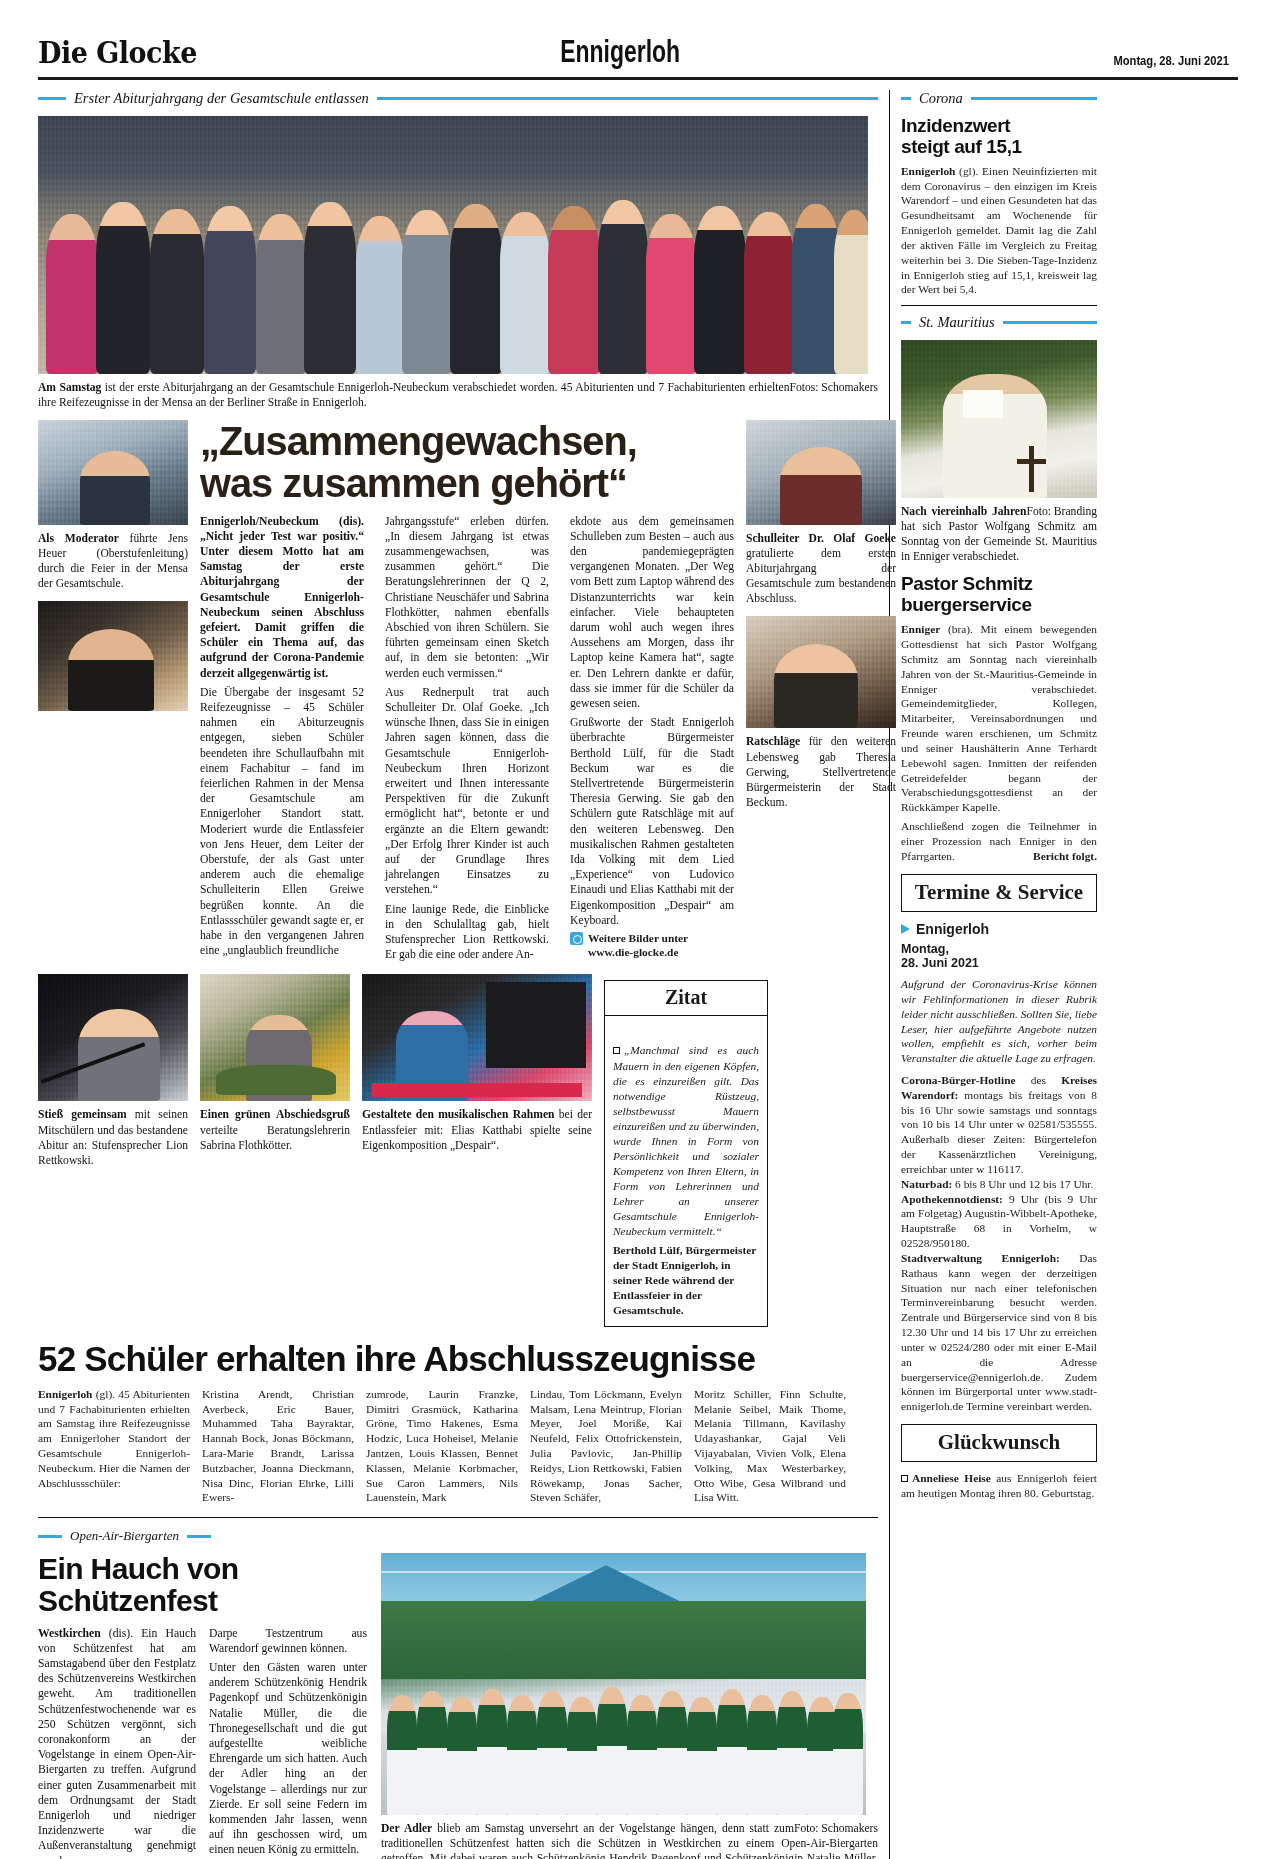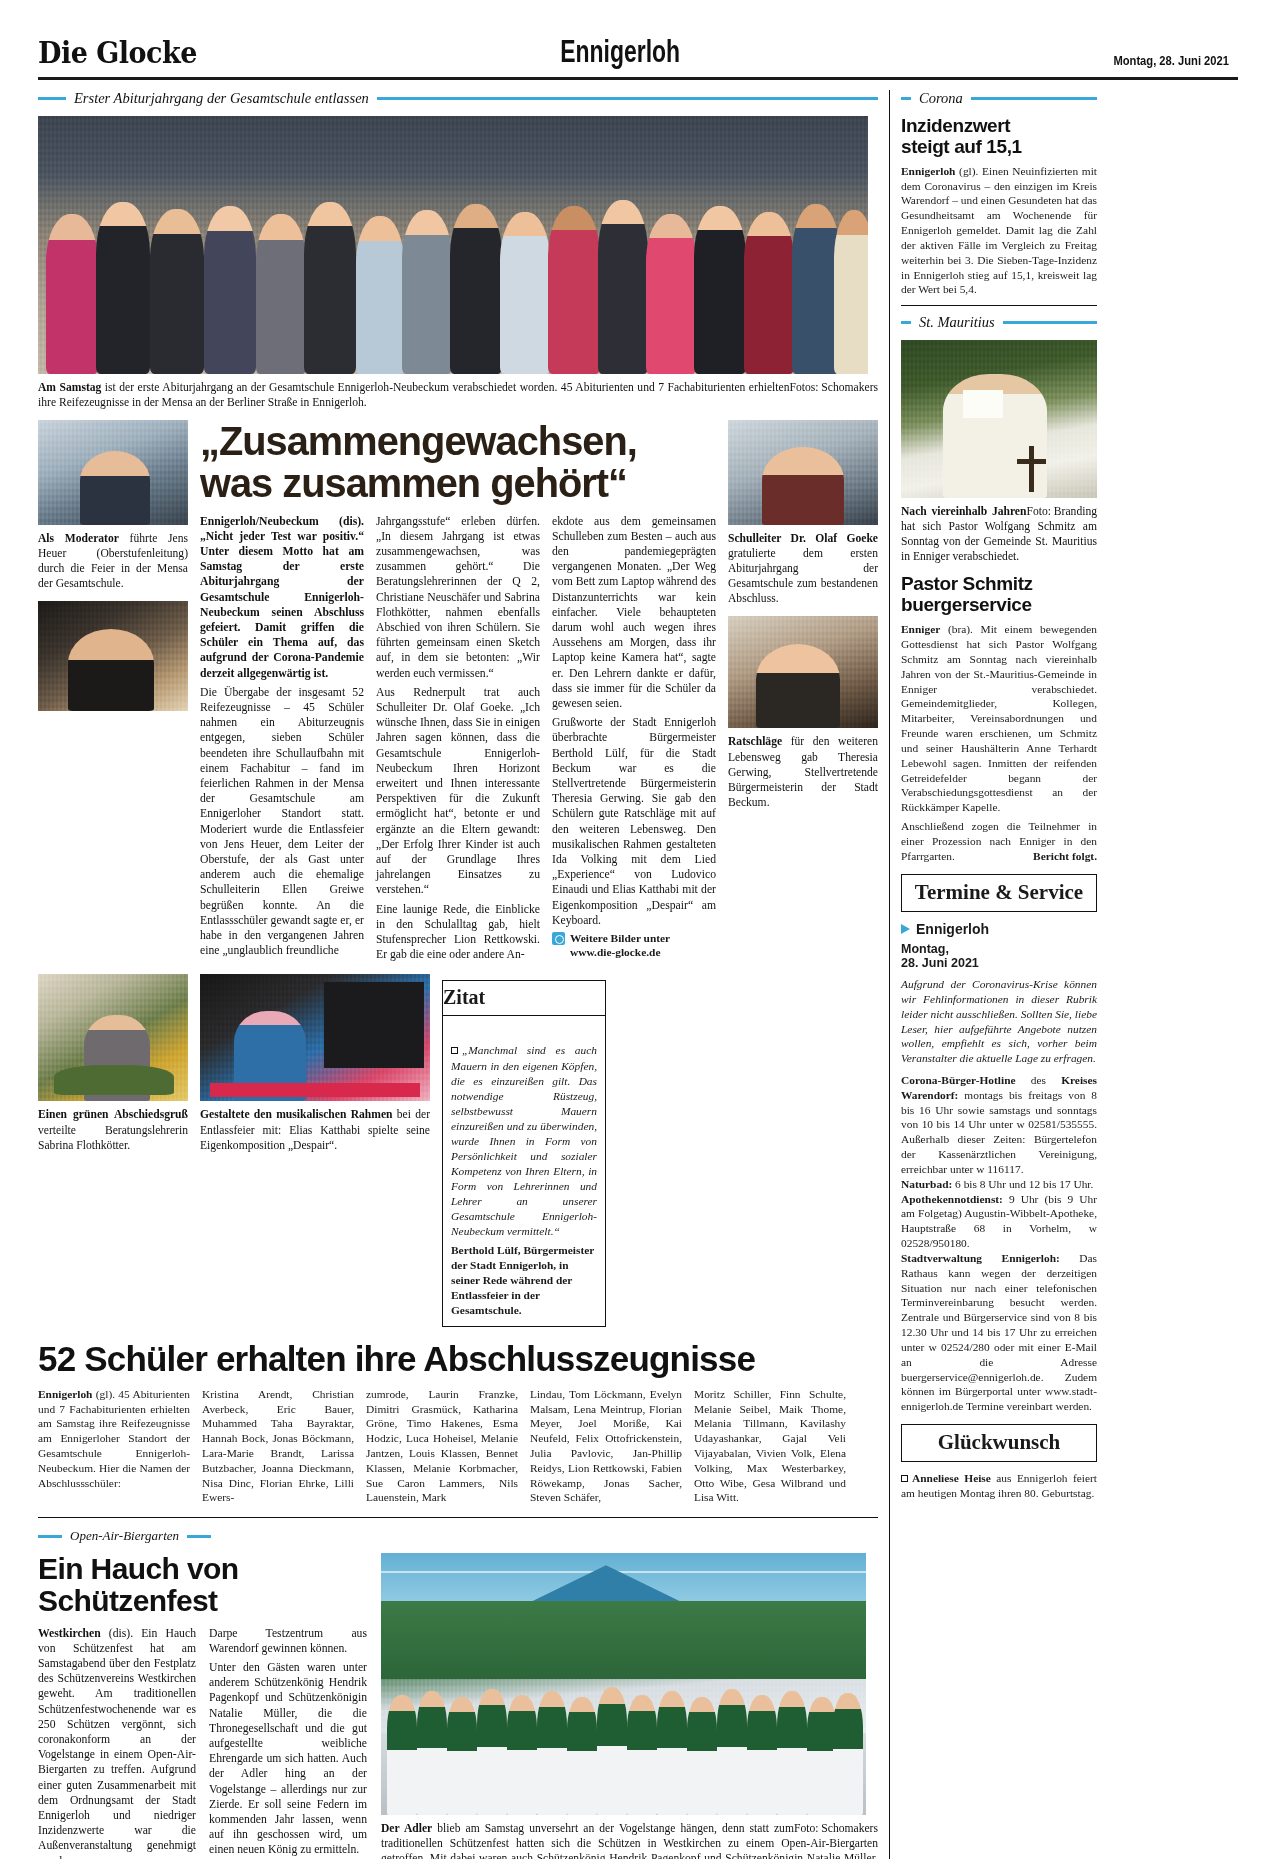--- a/index.html
+++ b/index.html
@@ -125,21 +125,21 @@
   .body-txt {
     font-family:"Liberation Serif", serif;
     font-size:11.7px; line-height:1.30; text-align:justify;
     color:#111; hyphens:auto;
   }
   .body-txt b { font-weight:bold; }
 
   
   .zitat-box { border:1.4px solid #111; margin-top:6px; }
   .zitat-head {
-    font-family:"Liberation Serif", serif;
+    text-align:center; font-family:"Liberation Serif", serif;
     font-weight:bold; font-size:20px; padding:5px 0 6px 0;
     border-bottom:1.4px solid #111;
   }
   .zitat-body {
     font-family:"Liberation Serif", serif; font-style:italic;
     font-size:11.4px; line-height:1.32; text-align:justify;
     padding:7px 8px 8px 8px;
     margin-top:20px;
   }
   .zitat-body .attrib { font-style:normal; font-weight:bold; display:block; margin-top:4px; text-align:left; }
@@ -252,21 +252,21 @@
           <div class="photo portrait-d" style="width:150px;height:110px;margin-top:10px;">
             <div class="photo-grain"></div>
             <div class="ppl" style="left:30px;width:86px;height:82px;background:linear-gradient(180deg,#e0b48c 0 38%,#1b1a18 38% 100%);border-radius:50% 50% 6% 6%/42% 42% 3% 3%;"></div>
           </div>
         </div>
 
         <div style="flex:1 1 auto;">
           <div class="hl-main">„Zusammengewachsen,</div>
           <div class="hl-main" style="margin-bottom:9px;">was zusammen gehört“</div>
 
-          <div style="display:flex; gap:0;justify-content:space-between;">
+          <div style="display:flex; gap:21px;">
             <div style="width:164px;">
               <div class="body-txt"><b>Ennigerloh/Neubeckum (dis). „Nicht jeder Test war positiv.“ Unter diesem Motto hat am Samstag der erste Abiturjahrgang der Gesamtschule Ennigerloh-Neubeckum seinen Abschluss gefeiert. Damit griffen die Schüler ein Thema auf, das aufgrund der Corona-Pandemie derzeit allgegenwärtig ist.</b></div>
               <div class="body-txt" style="margin-top:4px;">Die Übergabe der insgesamt 52 Reifezeugnisse – 45 Schüler nahmen ein Abiturzeugnis entgegen, sieben Schüler beendeten ihre Schullaufbahn mit einem Fachabitur – fand im feierlichen Rahmen in der Mensa der Gesamtschule am Ennigerloher Standort statt. Moderiert wurde die Entlassfeier von Jens Heuer, dem Leiter der Oberstufe, der als Gast unter anderem auch die ehemalige Schulleiterin Ellen Greiwe begrüßen konnte. An die Entlassschüler gewandt sagte er, er habe in den vergangenen Jahren eine „unglaublich freundliche</div>
             </div>
             <div style="width:164px;">
               <div class="body-txt">Jahrgangsstufe“ erleben dürfen. „In diesem Jahrgang ist etwas zusammengewachsen, was zusammen gehört.“ Die Beratungslehrerinnen der Q 2, Christiane Neuschäfer und Sabrina Flothkötter, nahmen ebenfalls Abschied von ihren Schülern. Sie führten gemeinsam einen Sketch auf, in dem sie betonten: „Wir werden euch vermissen.“</div>
               <div class="body-txt" style="margin-top:4px;">Aus Rednerpult trat auch Schulleiter Dr. Olaf Goeke. „Ich wünsche Ihnen, dass Sie in einigen Jahren sagen können, dass die Gesamtschule Ennigerloh-Neubeckum Ihren Horizont erweitert und Ihnen interessante Perspektiven für die Zukunft ermöglicht hat“, betonte er und ergänzte an die Eltern gewandt: „Der Erfolg Ihrer Kinder ist auch auf der Grundlage Ihres jahrelangen Einsatzes zu verstehen.“</div>
               <div class="body-txt" style="margin-top:4px;">Eine launige Rede, die Einblicke in den Schulalltag gab, hielt Stufensprecher Lion Rettkowski. Er gab die eine oder andere An-</div>
             </div>
             <div style="width:164px;">
@@ -293,20 +293,30 @@
             <div class="photo-grain"></div>
             <div class="ppl" style="left:28px;width:84px;height:84px;background:linear-gradient(180deg,#edc49f 0 34%,#2b2722 34% 100%);border-radius:50% 50% 6% 6%/42% 42% 3% 3%;"></div>
           </div>
           <div class="caption">
             <b>Ratschläge</b><span> für den weiteren Lebensweg gab Theresia Gerwing, Stellvertretende Bürgermeisterin der Stadt Beckum.</span>
           </div>
         </div>
       </div>
 
       <div style="display:flex; gap:12px; margin-top:12px;">
+        <div style="width:150px;">
+          <div class="photo dark-stage" style="width:150px;height:127px;">
+            <div class="photo-grain"></div>
+            <div class="ppl" style="left:40px;width:82px;height:92px;background:linear-gradient(180deg,#efc7a3 0 30%,#6f7278 30% 100%);border-radius:48% 48% 6% 6%/40% 40% 3% 3%;"></div>
+            <div style="position:absolute;left:0;bottom:36px;width:110px;height:4px;background:#111;transform:rotate(-20deg);"></div>
+          </div>
+          <div class="caption">
+            <b>Stieß gemeinsam</b><span> mit seinen Mitschülern und das bestandene Abitur an: Stufensprecher Lion Rettkowski.</span>
+          </div>
+        </div>
 
         <div style="width:150px;">
           <div class="photo green-photo" style="width:150px;height:127px;">
             <div class="photo-grain"></div>
             <div class="ppl" style="left:46px;width:66px;height:86px;background:linear-gradient(180deg,#e5bd98 0 18%,#6e6a6e 18% 100%);border-radius:46% 46% 6% 6%/36% 36% 3% 3%;"></div>
             <div style="position:absolute;left:16px;bottom:6px;width:120px;height:30px;background:#4e6b33;border-radius:40% 40% 8% 8%;"></div>
           </div>
           <div class="caption">
             <b>Einen grünen Abschiedsgruß</b><span> verteilte Beratungslehrerin Sabrina Flothkötter.</span>
           </div>

